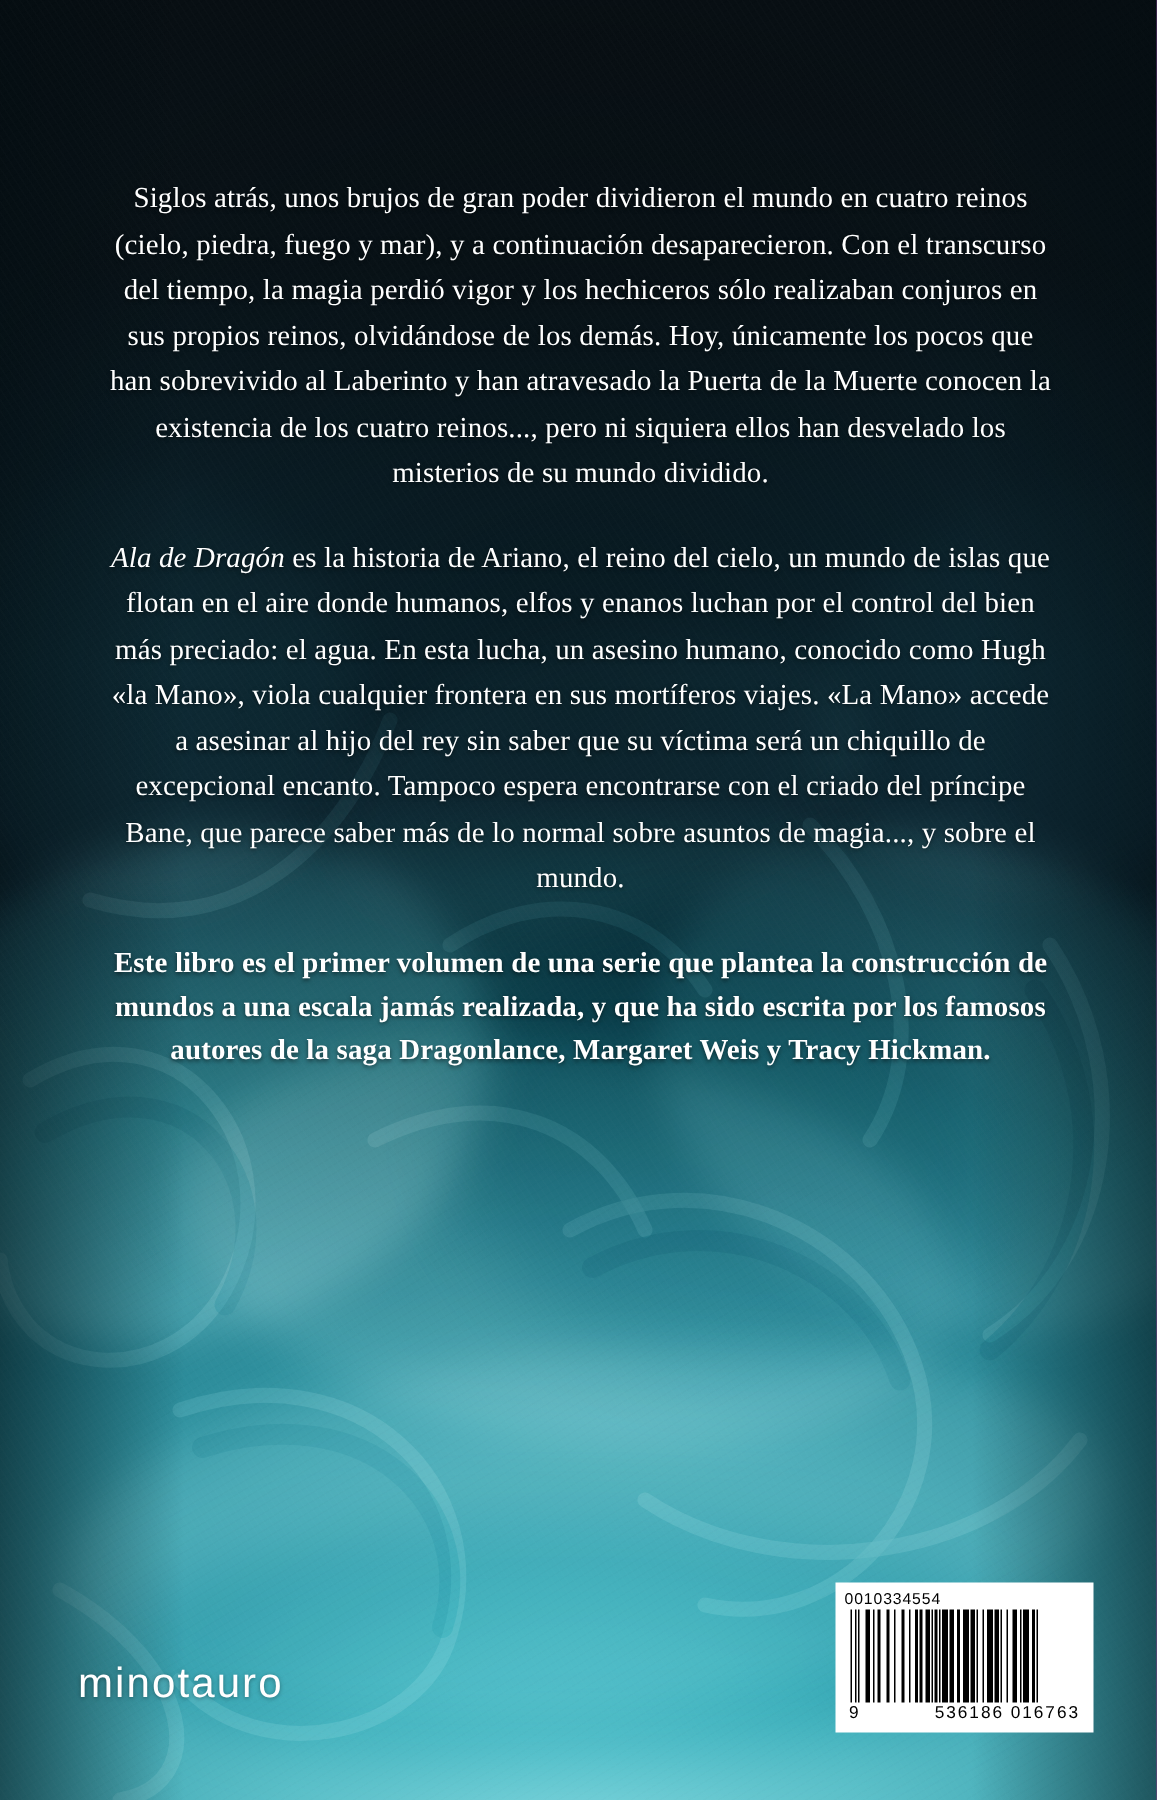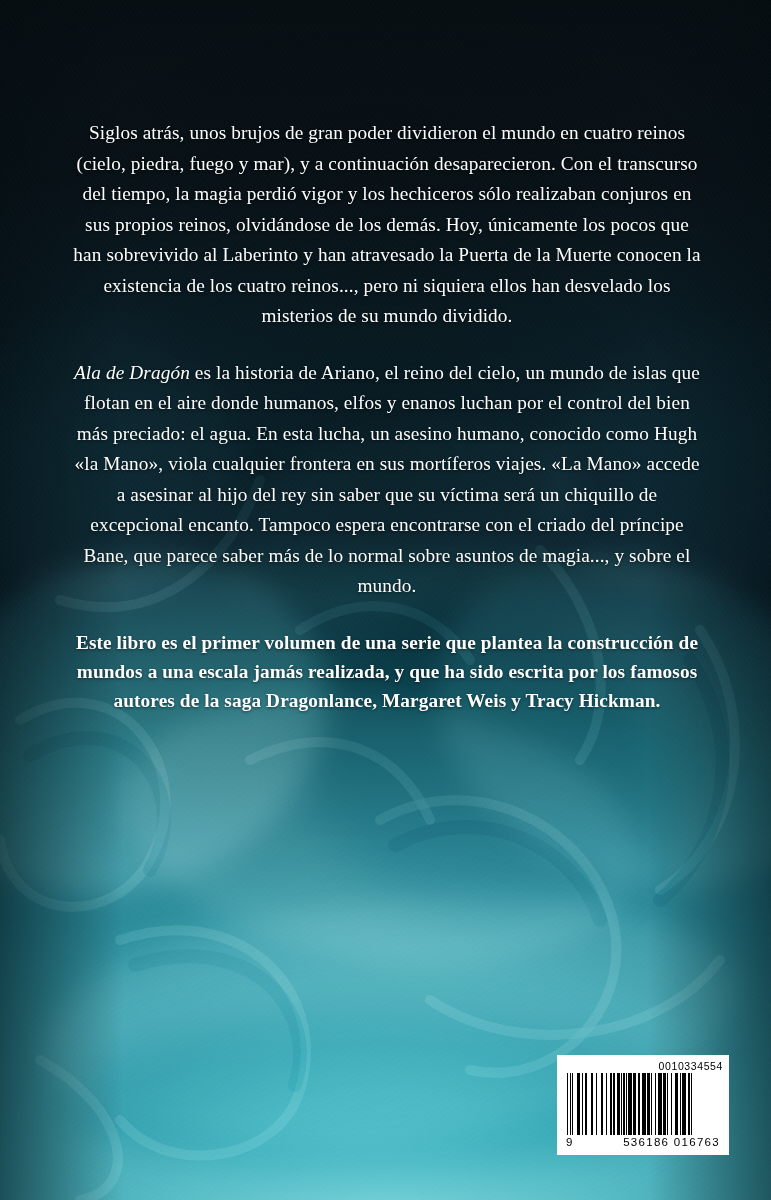--- a/index.html
+++ b/index.html
@@ -139,21 +139,21 @@
     background: #ffffff;
     padding: 5px 6px 4px 6px;
     box-sizing: border-box;
     display: flex;
     flex-direction: column;
   }
   .barcode-topnum {
     font-family: "Liberation Sans", sans-serif;
     font-size: 10.5px;
     color: #000000;
-    text-align: right;
+    text-align: left;
     letter-spacing: 0.6px;
     height: 13px;
     line-height: 13px;
   }
   .bars {
     flex: 1;
     display: flex;
     align-items: stretch;
     gap: 0;
     padding: 0 4px;
@@ -217,20 +217,21 @@
   <div class="bg-vignette"></div>
   <div class="grain"></div>
 
   <div class="blurb">
     <p class="para">Siglos atrás, unos brujos de gran poder dividieron el mundo en cuatro reinos (cielo, piedra, fuego y mar), y a continuación desaparecieron. Con el transcurso del tiempo, la magia perdió vigor y los hechiceros sólo realizaban conjuros en sus propios reinos, olvidándose de los demás. Hoy, únicamente los pocos que han sobrevivido al Laberinto y han atravesado la Puerta de la Muerte conocen la existencia de los cuatro reinos..., pero ni siquiera ellos han desvelado los misterios de su mundo dividido.</p>
     <p class="para"><span class="ital">Ala de Dragón</span><span> es la historia de Ariano, el reino del cielo, un mundo de islas que flotan en el aire donde humanos, elfos y enanos luchan por el control del bien más preciado: el agua. En esta lucha, un asesino humano, conocido como Hugh «la Mano», viola cualquier frontera en sus mortíferos viajes. «La Mano» accede a asesinar al hijo del rey sin saber que su víctima será un chiquillo de excepcional encanto. Tampoco espera encontrarse con el criado del príncipe Bane, que parece saber más de lo normal sobre asuntos de magia..., y sobre el mundo.</span></p>
     <p class="para para-bold">Este libro es el primer volumen de una serie que plantea la construcción de mundos a una escala jamás realizada, y que ha sido escrita por los famosos autores de la saga Dragonlance, Margaret Weis y Tracy Hickman.</p>
   </div>
 
   <div class="publisher">
+    <div class="publisher-name">minotauro</div>
   </div>
 
   <div class="barcode-box">
     <div class="barcode-topnum">0010334554</div>
     <div class="bars">
         <i style="width: 1.25px; background: rgb(0, 0, 0);"></i>
         <i style="width: 1.25px; background: transparent;"></i>
         <i style="width: 1.25px; background: rgb(0, 0, 0);"></i>
         <i style="width: 1.25px; background: transparent;"></i>
         <i style="width: 1.25px; background: rgb(0, 0, 0);"></i>

